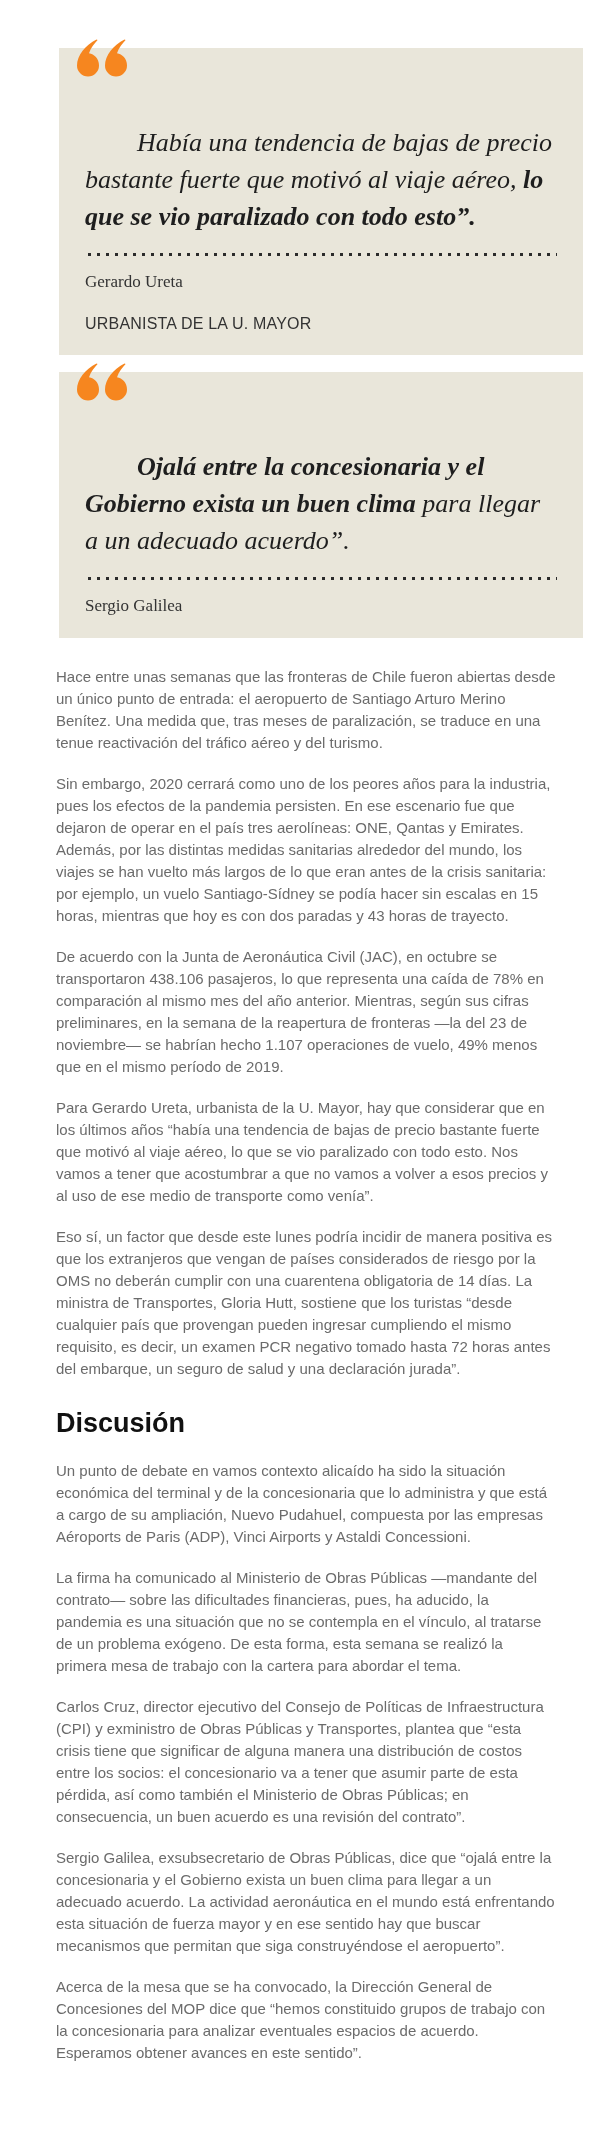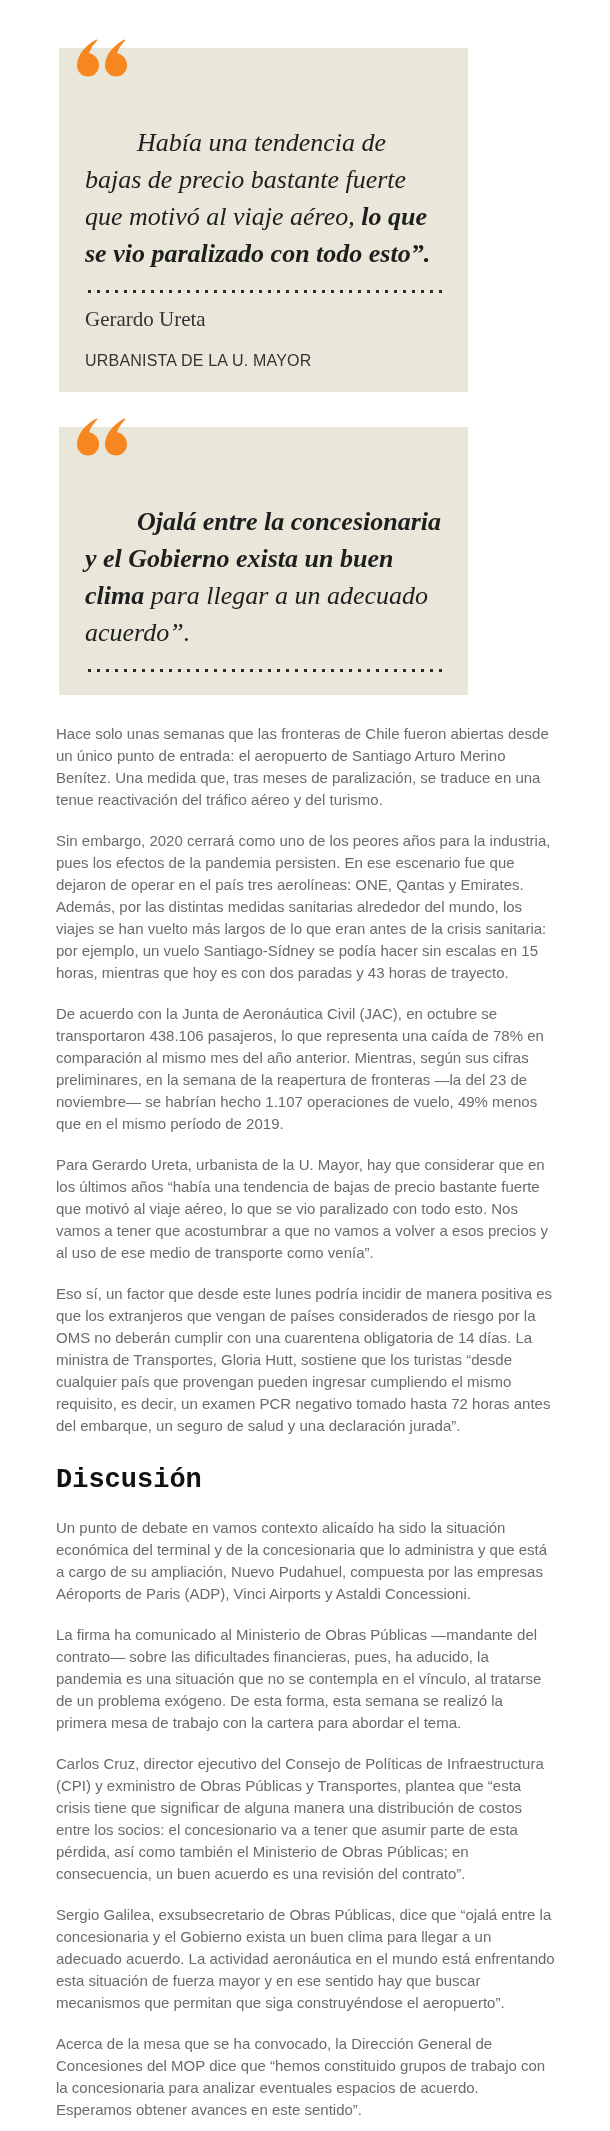--- a/index.html
+++ b/index.html
@@ -18,25 +18,25 @@
     height:2131px;
     overflow:hidden;
     font-family:"Liberation Sans","DejaVu Sans",sans-serif;
   }
   .page{padding-top:48px;}
 
   
   .quote-card{
     position:relative;
     margin-left:59px;
-    width:409px;
+    width:524px;
     background:var(--box-bg);
     padding:76px 26px 22px 26px;
   }
-  .quote-card + .quote-card{margin-top:35px;}
+  .quote-card + .quote-card{margin-top:17px;}
   .open-quote{
     position:absolute;
     top:-10px;
     left:16px;
     width:52px;
     height:44px;
   }
   .open-quote svg{display:block;}
   .open-quote path{fill:var(--accent);}
   blockquote.quote-text{
@@ -52,21 +52,21 @@
     margin-top:17px;
     height:5px;
     background-image:radial-gradient(circle,var(--dot-ink) 1.7px,transparent 2px);
     background-size:9px 5px;
     background-repeat:repeat-x;
     background-position:left center;
   }
   .quote-author{
     margin-top:15px;
     font-family:"Liberation Serif","DejaVu Serif",serif;
-    font-size:21px;
+    font-size:17px;
     line-height:20px;
     color:var(--byline-ink);
   }
   .quote-role{
     margin-top:22px;
     font-family:Liberation Sans, sans-serif;
     font-size:16px;
     line-height:19px;
     letter-spacing:0.2px;
     color:var(--byline-ink);
@@ -78,21 +78,21 @@
     padding-left:56px;
     width:557px; 
   }
   .article-body p{
     font-size:15px;
     line-height:22px;
     color:var(--body-ink);
     margin-bottom:19px;
   }
   .article-body h2{
-    font-family:Liberation Mono, monospace;
+    font-family:Liberation Sans, sans-serif;
     font-weight:bold;
     font-size:27px;
     line-height:32px;
     color:var(--heading-ink);
     margin-top:27px;
     margin-bottom:21px;
   }
 </style>
 </head>
 <body>
@@ -114,24 +114,25 @@
 
   <section class="quote-card">
     <span class="open-quote" aria-hidden="true">
       <svg width="52" height="44" viewBox="0 0 52 44" xmlns="http://www.w3.org/2000/svg">
         <path d="M21.5,1.5 C10.5,7 2,17.5 2,27.5 a11,11 0 0 0 22,0 c0,-7 -4.8,-11.2 -10,-12.2 1.8,-5.8 5.6,-9.8 8.6,-13.2 z"></path>
         <path d="M49.5,1.5 C38.5,7 30,17.5 30,27.5 a11,11 0 0 0 22,0 c0,-7 -4.8,-11.2 -10,-12.2 1.8,-5.8 5.6,-9.8 8.6,-13.2 z"></path>
       </svg>
     </span>
     <blockquote class="quote-text"><span class="bold">Ojalá entre la concesionaria y el Gobierno exista un buen clima </span><span>para llegar a un adecuado acuerdo”.</span></blockquote>
     <div class="dotted-rule"></div>
+    <div class="quote-author">Sergio Galilea</div>
   </section>
 
   <article class="article-body">
-      <p>Hace solo unas semanas que las fronteras de Chile fueron abiertas desde un único punto de entrada: el aeropuerto de Santiago Arturo Merino Benítez. Una medida que, tras meses de paralización, se traduce en una tenue reactivación del tráfico aéreo y del turismo.</p>
+      <p>Hace entre unas semanas que las fronteras de Chile fueron abiertas desde un único punto de entrada: el aeropuerto de Santiago Arturo Merino Benítez. Una medida que, tras meses de paralización, se traduce en una tenue reactivación del tráfico aéreo y del turismo.</p>
       <p>Sin embargo, 2020 cerrará como uno de los peores años para la industria, pues los efectos de la pandemia persisten. En ese escenario fue que dejaron de operar en el país tres aerolíneas: ONE, Qantas y Emirates. Además, por las distintas medidas sanitarias alrededor del mundo, los viajes se han vuelto más largos de lo que eran antes de la crisis sanitaria: por ejemplo, un vuelo Santiago-Sídney se podía hacer sin escalas en 15 horas, mientras que hoy es con dos paradas y 43 horas de trayecto.</p>
       <p>De acuerdo con la Junta de Aeronáutica Civil (JAC), en octubre se transportaron 438.106 pasajeros, lo que representa una caída de 78% en comparación al mismo mes del año anterior. Mientras, según sus cifras preliminares, en la semana de la reapertura de fronteras —la del 23 de noviembre— se habrían hecho 1.107 operaciones de vuelo, 49% menos que en el mismo período de 2019.</p>
       <p>Para Gerardo Ureta, urbanista de la U. Mayor, hay que considerar que en los últimos años “había una tendencia de bajas de precio bastante fuerte que motivó al viaje aéreo, lo que se vio paralizado con todo esto. Nos vamos a tener que acostumbrar a que no vamos a volver a esos precios y al uso de ese medio de transporte como venía”.</p>
       <p>Eso sí, un factor que desde este lunes podría incidir de manera positiva es que los extranjeros que vengan de países considerados de riesgo por la OMS no deberán cumplir con una cuarentena obligatoria de 14 días. La ministra de Transportes, Gloria Hutt, sostiene que los turistas “desde cualquier país que provengan pueden ingresar cumpliendo el mismo requisito, es decir, un examen PCR negativo tomado hasta 72 horas antes del embarque, un seguro de salud y una declaración jurada”.</p>
       <h2>Discusión</h2>
       <p>Un punto de debate en vamos contexto alicaído ha sido la situación económica del terminal y de la concesionaria que lo administra y que está a cargo de su ampliación, Nuevo Pudahuel, compuesta por las empresas Aéroports de Paris (ADP), Vinci Airports y Astaldi Concessioni.</p>
       <p>La firma ha comunicado al Ministerio de Obras Públicas —mandante del contrato— sobre las dificultades financieras, pues, ha aducido, la pandemia es una situación que no se contempla en el vínculo, al tratarse de un problema exógeno. De esta forma, esta semana se realizó la primera mesa de trabajo con la cartera para abordar el tema.</p>
       <p>Carlos Cruz, director ejecutivo del Consejo de Políticas de Infraestructura (CPI) y exministro de Obras Públicas y Transportes, plantea que “esta crisis tiene que significar de alguna manera una distribución de costos entre los socios: el concesionario va a tener que asumir parte de esta pérdida, así como también el Ministerio de Obras Públicas; en consecuencia, un buen acuerdo es una revisión del contrato”.</p>
       <p>Sergio Galilea, exsubsecretario de Obras Públicas, dice que “ojalá entre la concesionaria y el Gobierno exista un buen clima para llegar a un adecuado acuerdo. La actividad aeronáutica en el mundo está enfrentando esta situación de fuerza mayor y en ese sentido hay que buscar mecanismos que permitan que siga construyéndose el aeropuerto”.</p>
       <p>Acerca de la mesa que se ha convocado, la Dirección General de Concesiones del MOP dice que “hemos constituido grupos de trabajo con la concesionaria para analizar eventuales espacios de acuerdo. Esperamos obtener avances en este sentido”.</p>

